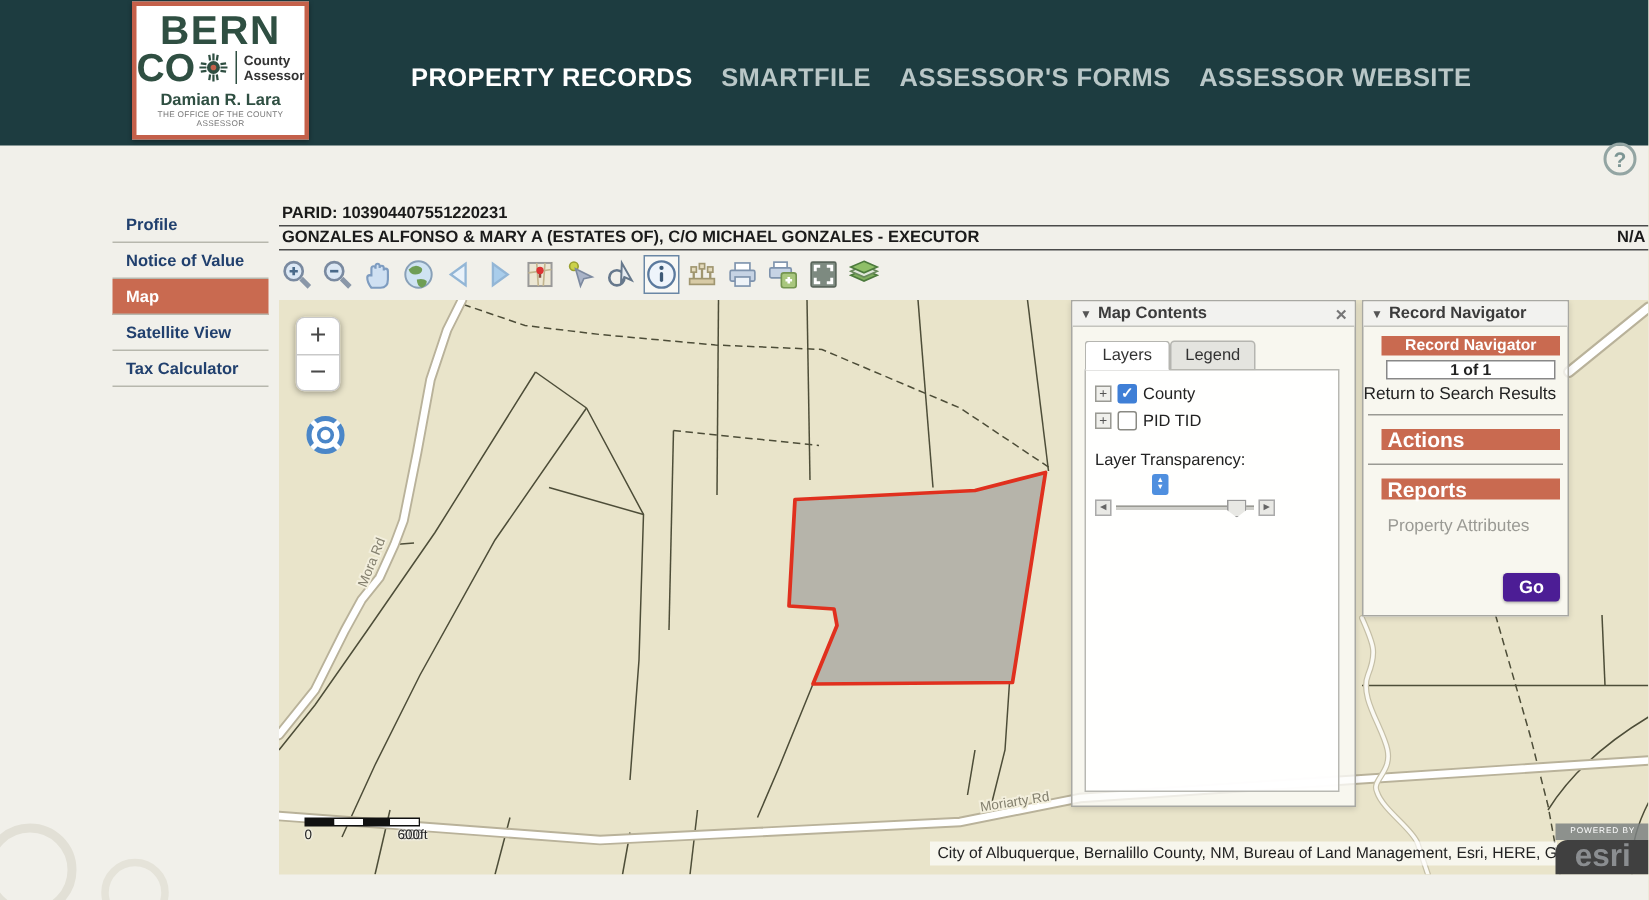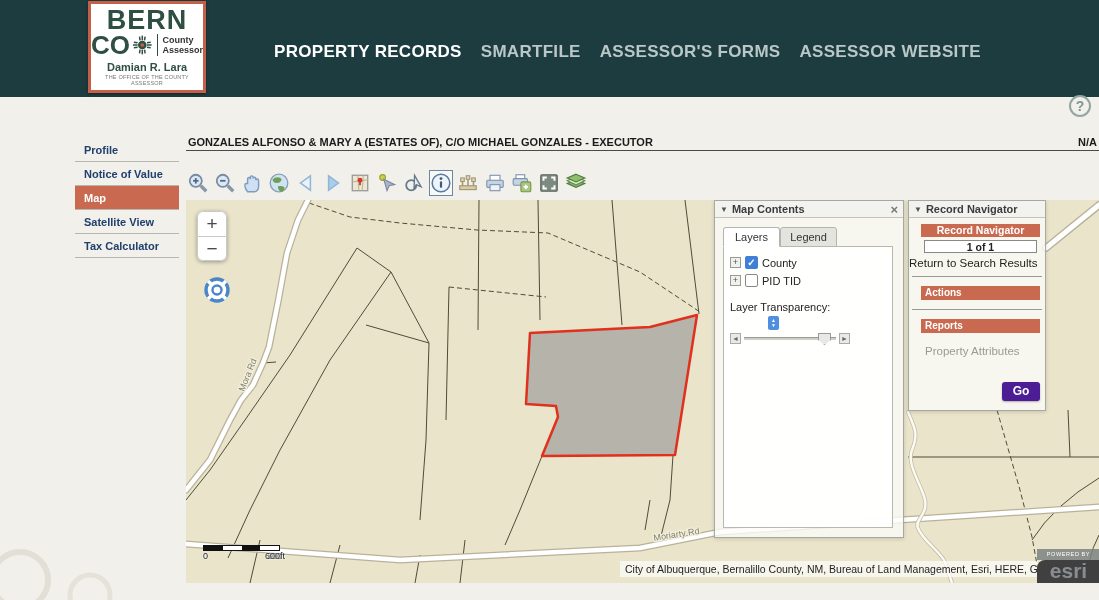--- a/index.html
+++ b/index.html
@@ -101,21 +101,21 @@
   .sl-btn { width:11px; height:11px; border:1px solid #aaa; background:#e9e9e5; font-size:7px; color:#666; line-height:9px; text-align:center; }
   .sl-track { position:relative; width:92px; height:3px; background:#cfcfca; border-top:1px solid #9a9a94; }
   .sl-handle { position:absolute; left:74px; top:-5px; width:13px; height:12px; background:#e8e8e4; border:1px solid #999;
     clip-path:polygon(0 0,100% 0,100% 58%,50% 100%,0 58%); }
   
   .rn { left:722px; top:0; width:138px; height:211px; }
   .rn-banner { margin:6px 5px 3px 12px; height:13px; background:#c96a50; color:#fff; font-size:10.5px; font-weight:bold; text-align:center; line-height:13px; }
   .rn-input { margin:0 8px 0 15px; height:13px; border:1px solid #888; background:#fff; font-size:10.5px; font-weight:bold; text-align:center; line-height:12px; color:#222; }
   .rn-link { margin:4px 0 7px; text-align:left; font-size:11.5px; color:#222; }
   .rn-hr { border:none; border-top:1px solid #9a9a94; margin:0 3px; }
-  .rn-bar { margin:9px 5px 9px 12px; height:14px; background:#c96a50; color:#fff; font-size:10px; font-weight:bold; line-height:14px; padding-left:4px; }
+  .rn-bar { margin:9px 5px 9px 12px; height:14px; background:#c96a50; color:#fff; font-size:14px; font-weight:bold; line-height:14px; padding-left:4px; }
   .rn-attr { margin:12px 0 0 16px; font-size:11.5px; color:#9a9a94; }
   .rn-go { position:absolute; right:5px; bottom:9px; width:38px; height:19px; background:#4c1d95; color:#fff; font-size:12px; font-weight:bold;
     border-radius:3px; text-align:center; line-height:19px; box-shadow:0 1px 2px rgba(0,0,0,.3); }
   
   .bg-circles { position:absolute; left:-30px; top:540px; width:200px; height:60px; pointer-events:none; }
 </style>
 </head>
 <body>
 
 <svg class="bg-circles">
@@ -159,20 +159,24 @@
     <span class="nav-link active">PROPERTY RECORDS</span>
     <span class="nav-link">SMARTFILE</span>
     <span class="nav-link">ASSESSOR'S FORMS</span>
     <span class="nav-link">ASSESSOR WEBSITE</span>
   </div>
 </div>
 
 <div class="help">?</div>
 
 <div class="record-strip">
+  <div class="rec-row">
+    <span>PARID:</span>&nbsp;
+    <span>103904407551220231</span>
+  </div>
   <div class="rec-row">
     <span>GONZALES ALFONSO &amp; MARY A (ESTATES OF), C/O MICHAEL GONZALES - EXECUTOR</span>
     <span class="spacer"></span>
     <span>N/A</span>
   </div>
 </div>
 
 <div class="sidebar">
   <div class="side-item">Profile</div>
   <div class="side-item">Notice of Value</div>

